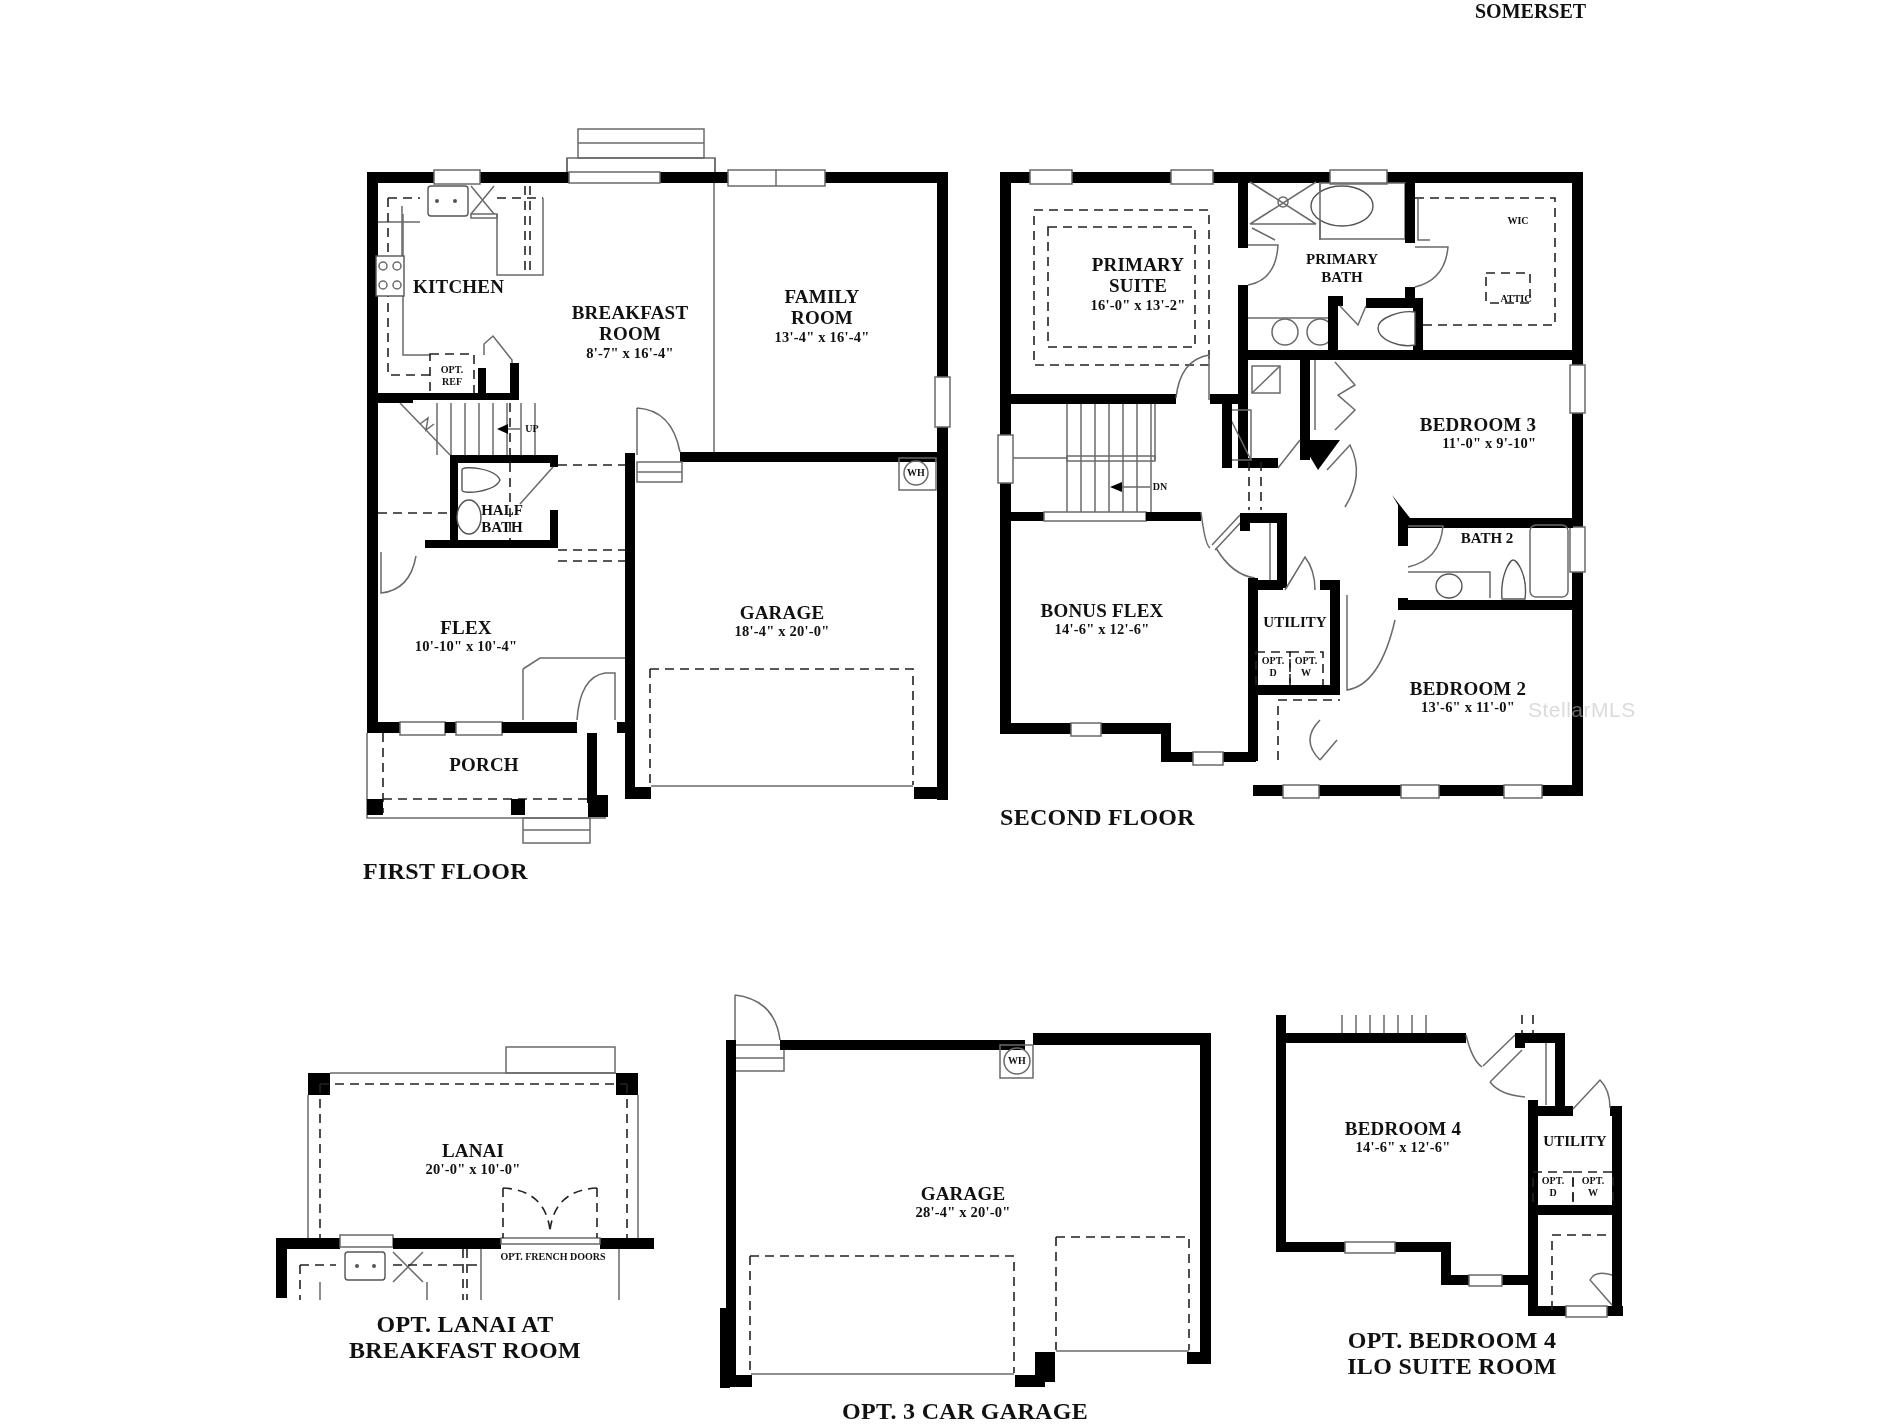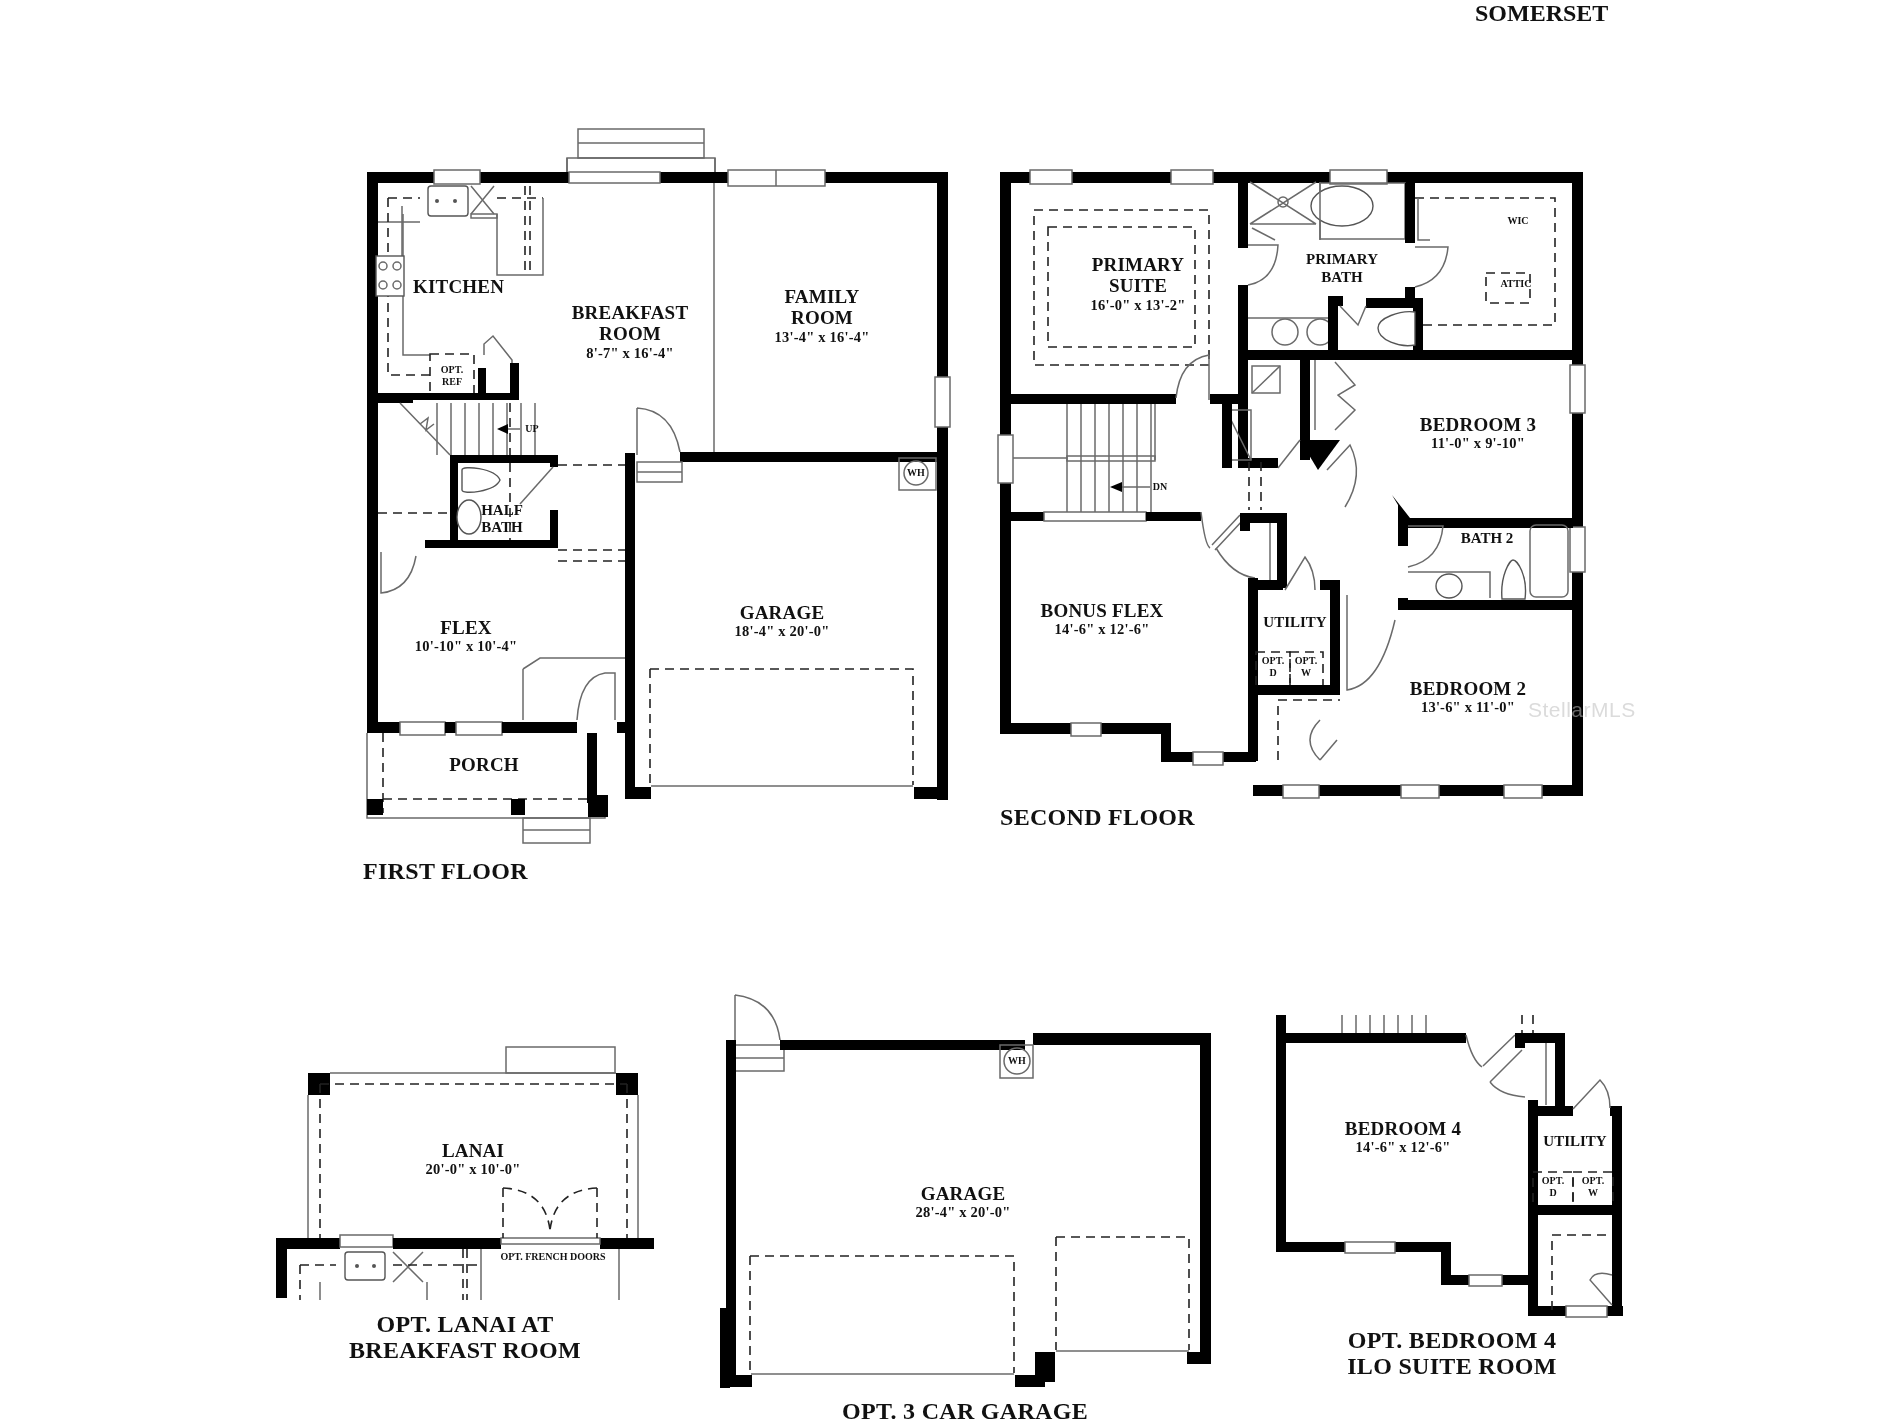--- a/index.html
+++ b/index.html
@@ -4,21 +4,21 @@
 <style>
   html, body { margin:0; padding:0; background:#ffffff; }
   body { width:1898px; height:1424px; position:relative; overflow:hidden; font-family:"DejaVu Serif", "Liberation Serif", serif; }
   #plan { position:absolute; left:0; top:0; width:1898px; height:1424px; }
   .lbl { position:absolute; transform:translate(-50%, 0); text-align:center; color:#111; font-family:"Liberation Serif", "DejaVu Serif", serif; font-weight:bold; white-space:nowrap; line-height:1.12; }
   .room { font-size:19px; letter-spacing:0.2px; }
   .dim { font-size:14.5px; display:block; }
   .small { font-size:12px; }
   .tiny { font-size:10px; line-height:1.15; }
   .title { font-size:24px; letter-spacing:0.3px; }
-  .brand { font-size:24px; transform:none; }
+  .brand { font-size:20px; transform:none; }
   .wm { position:absolute; font-family:"Liberation Sans", "DejaVu Sans", sans-serif; font-size:21px; color:rgba(190,190,190,0.55); letter-spacing:0.5px;text-align:right; }
   .left { transform:none; text-align:left; }
 </style>
 </head>
 <body>
 
 <svg id="plan" viewBox="0 0 1898 1424" xmlns="http://www.w3.org/2000/svg">
   <defs>
     <style>
       .w { fill:#000; }
@@ -378,22 +378,22 @@
 <div class="lbl room" style="left:1138px; top:254px;">
   <span>PRIMARY</span><br>
   <span>SUITE</span>
   <span class="dim">16'-0" x 13'-2"</span>
 </div>
 <div class="lbl small" style="left:1342px; top:250px; font-size:15px; line-height:1.2;">
   <span>PRIMARY</span><br>
   <span>BATH</span>
 </div>
 <div class="lbl tiny" style="left:1518px; top:215px;">WIC</div>
-<div class="lbl tiny" style="left:1516px; top:278px;">ATTIC</div>
-<div class="lbl room" style="left:1478px; top:414px;">
+<div class="lbl tiny" style="left:1516px; top:293px;">ATTIC</div>
+<div class="lbl room" style="left:1478px; top:414px;text-align:right;">
   <span>BEDROOM 3</span>
   <span class="dim">11'-0" x 9'-10"</span>
 </div>
 <div class="lbl small" style="left:1487px; top:530px; font-size:15px;">BATH 2</div>
 <div class="lbl room" style="left:1102px; top:600px;">
   <span>BONUS FLEX</span>
   <span class="dim">14'-6" x 12'-6"</span>
 </div>
 <div class="lbl small" style="left:1295px; top:614px; font-size:15px;">UTILITY</div>
 <div class="lbl tiny" style="left:1273px; top:655px;">

